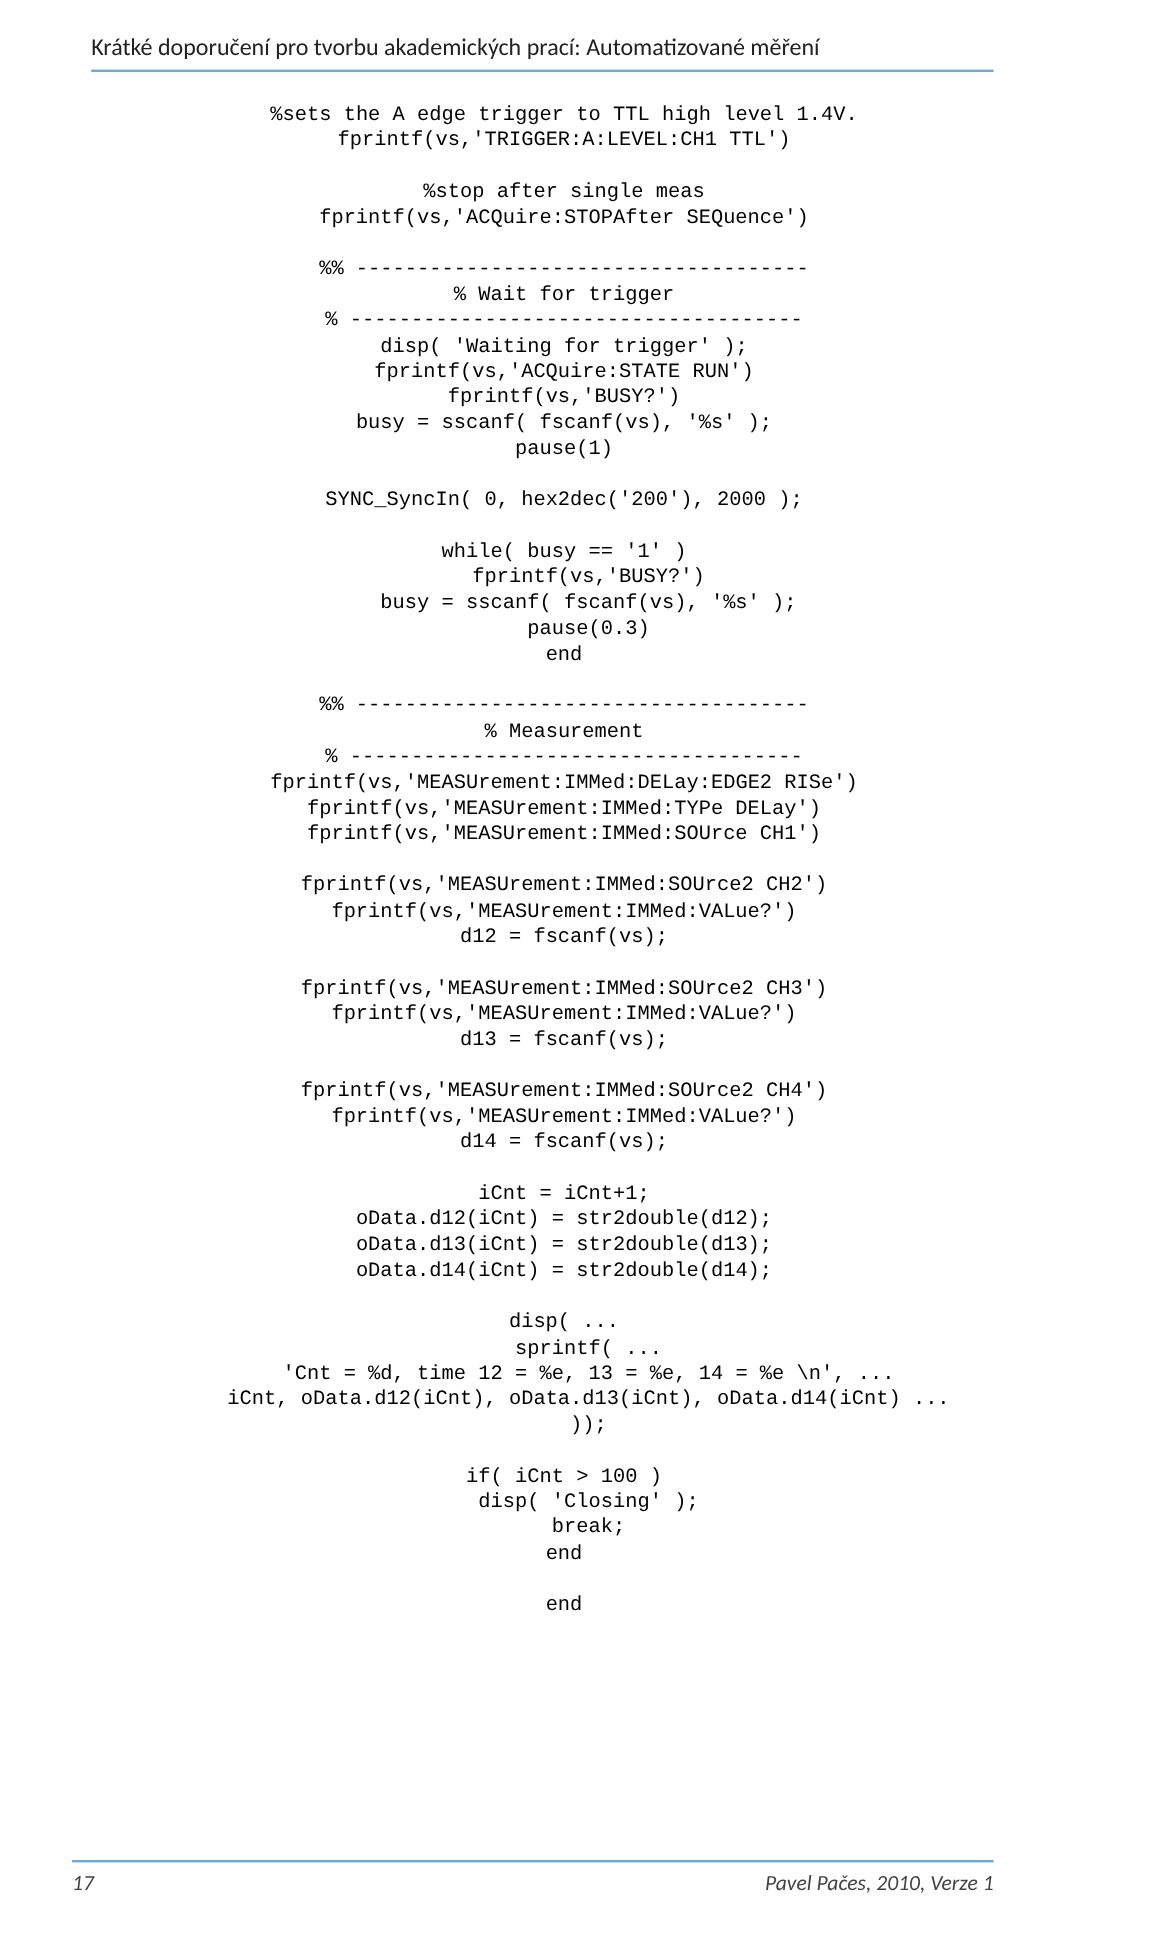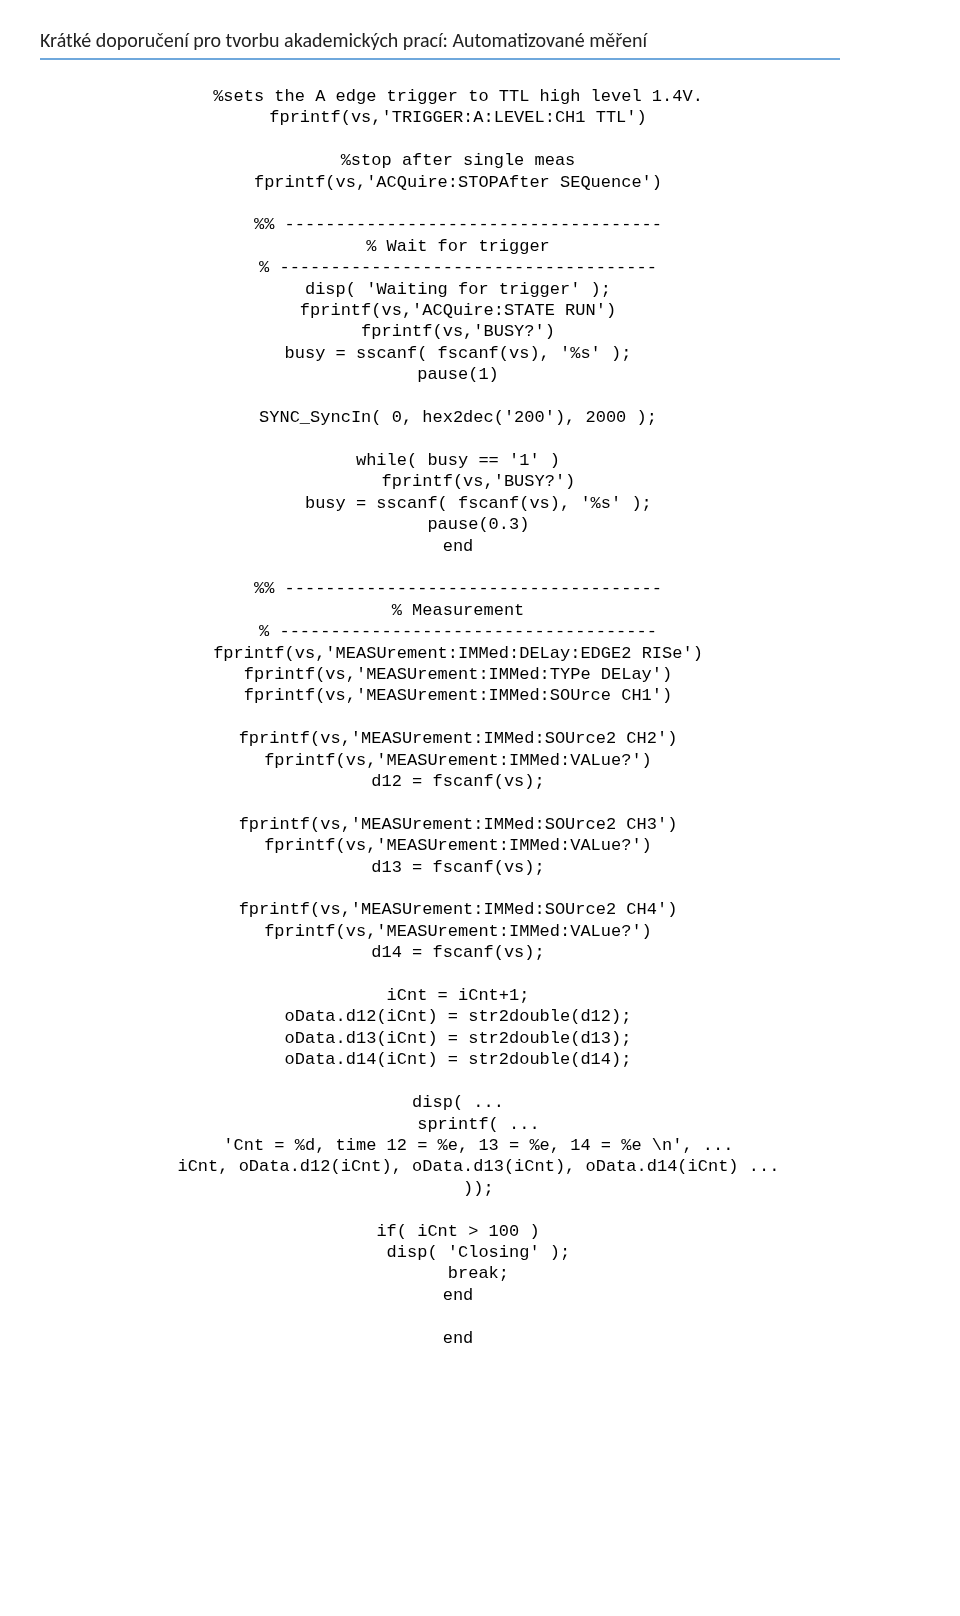--- a/index.html
+++ b/index.html
@@ -7,23 +7,22 @@
     padding: 0;
     background: #fff;
     font-family: Calibri, "Segoe UI", Arial, sans-serif;
     color: #1a1a1a;
     width: 960px;
   }
   .page {
     width: 888px;
     min-height: 1616px;
     box-sizing: border-box;
-    padding: 28px 60px 40px 28px;
+    padding: 28px 60px 40px 76px;
     position: relative;
-    margin-left: 12px;
   }
   .header {
     font-size: 20px;
     color: #222;
     padding-bottom: 6px;
     border-bottom: 2px solid #6FA8DC;
     margin-bottom: 26px;
   }
   .code-block {
     font-family: "Courier New", Courier, monospace;
@@ -116,14 +115,18 @@
     iCnt, oData.d12(iCnt), oData.d13(iCnt), oData.d14(iCnt) ...
     ));
 
 if( iCnt &gt; 100 )
     disp( 'Closing' );
     break;
 end
 
 end</div>
 
+  <div class="footer">
+    <span class="pagenum">17</span>
+    <span class="credit">Pavel Pačes, 2010, Verze 1</span>
+  </div>
 
 </div>
 
 </body></html>

